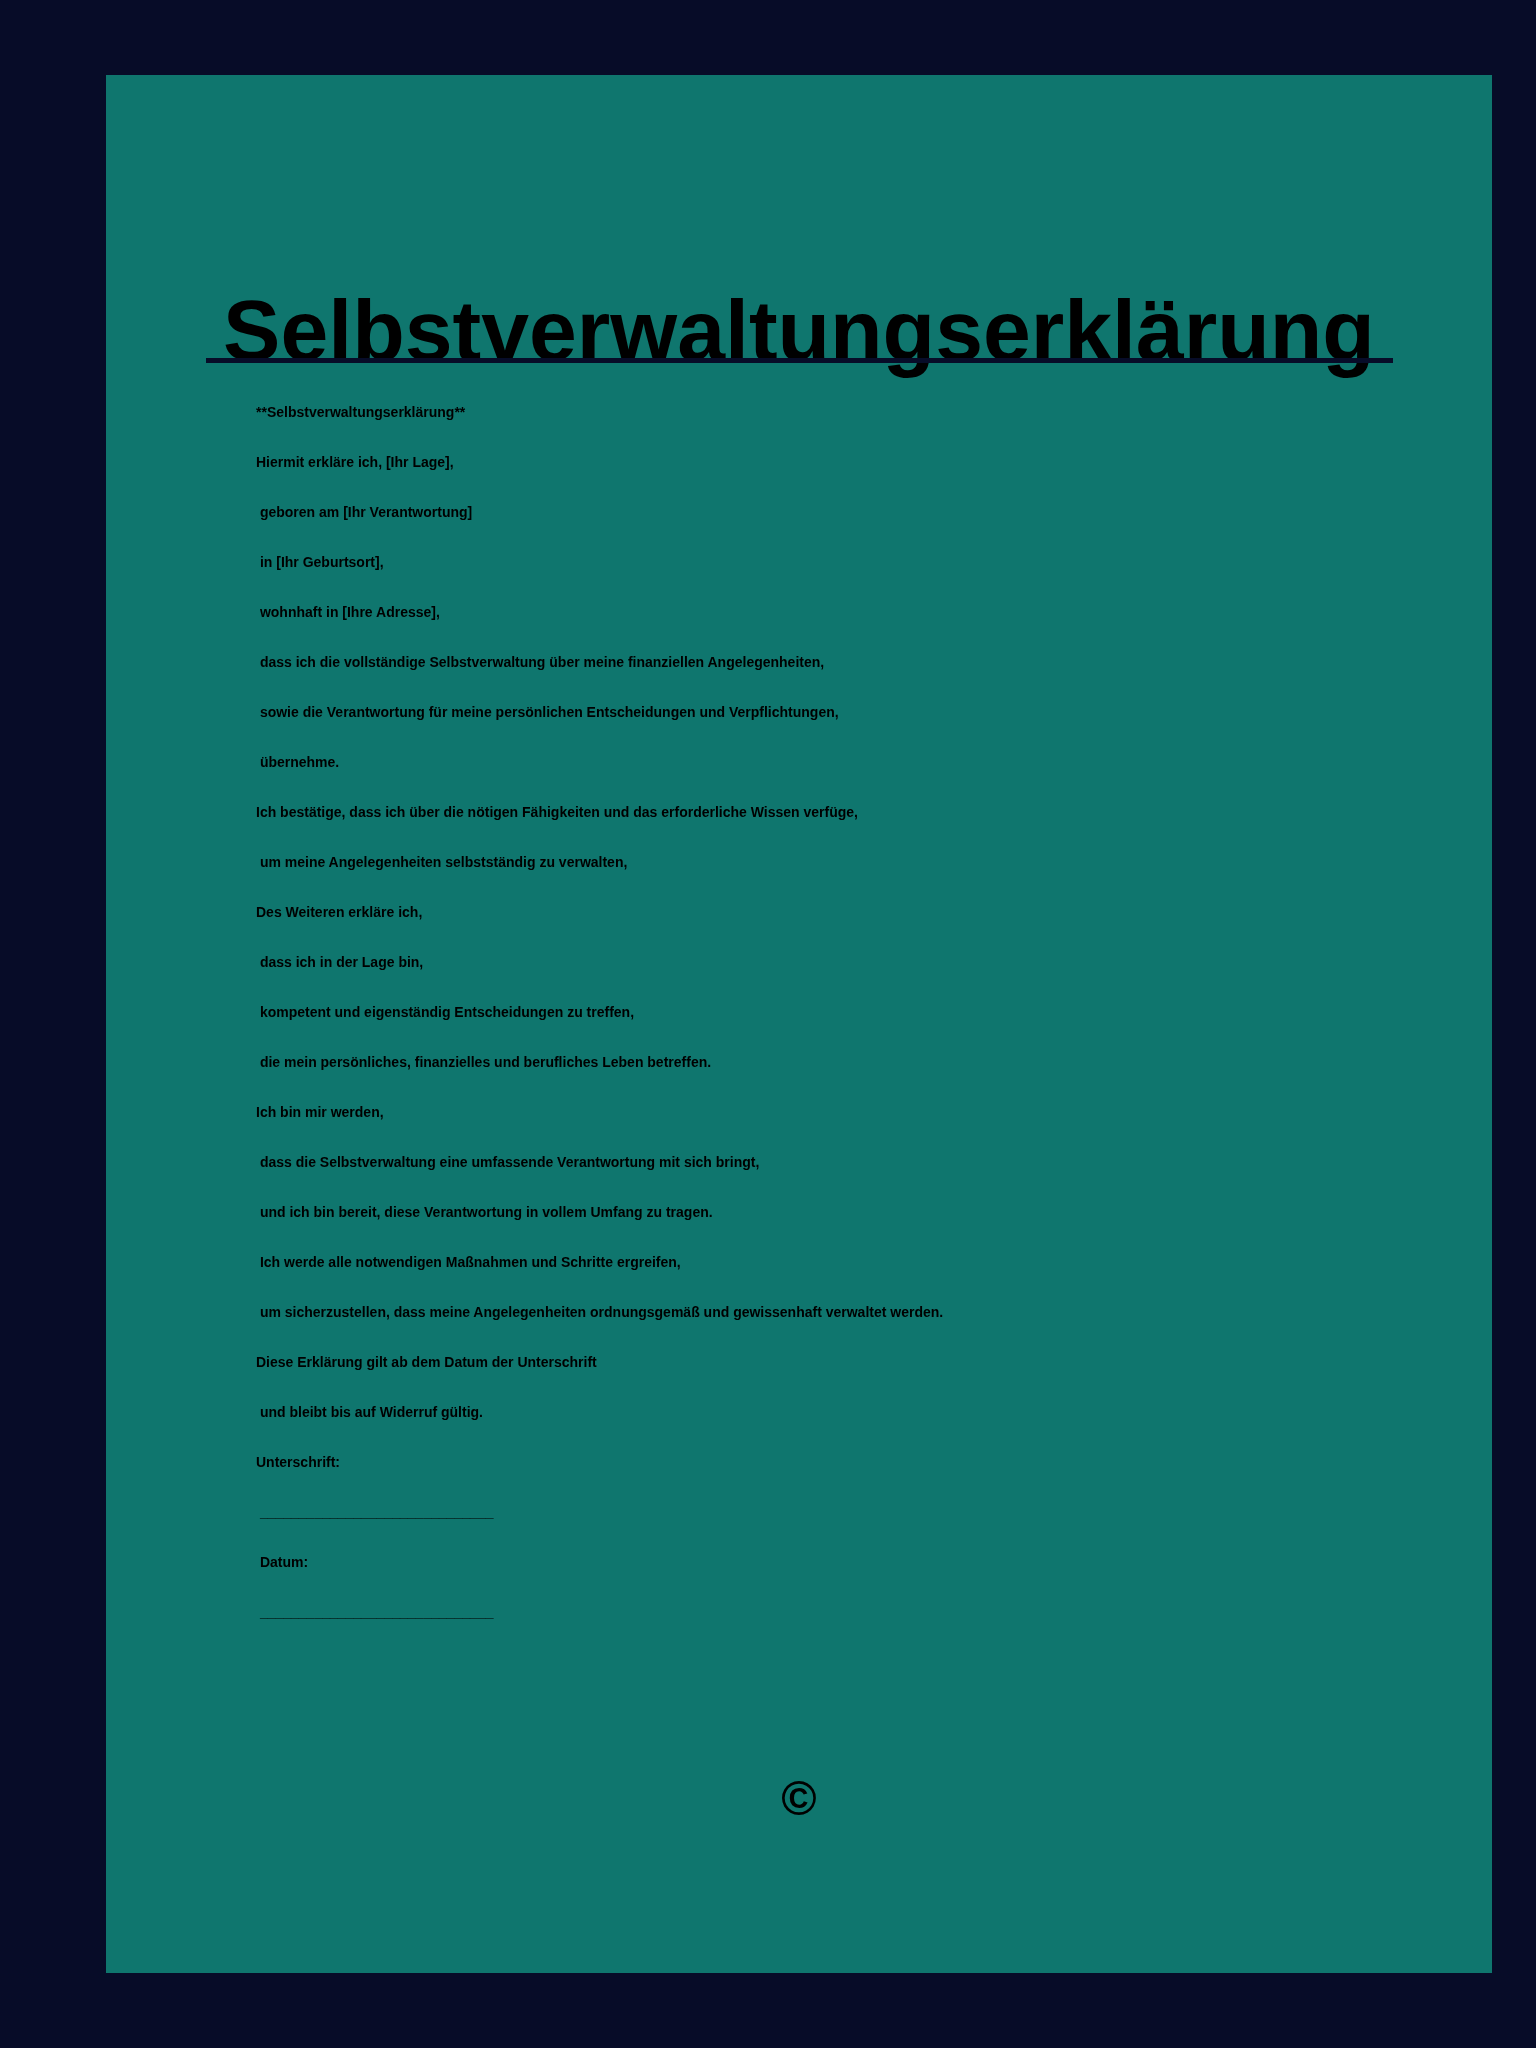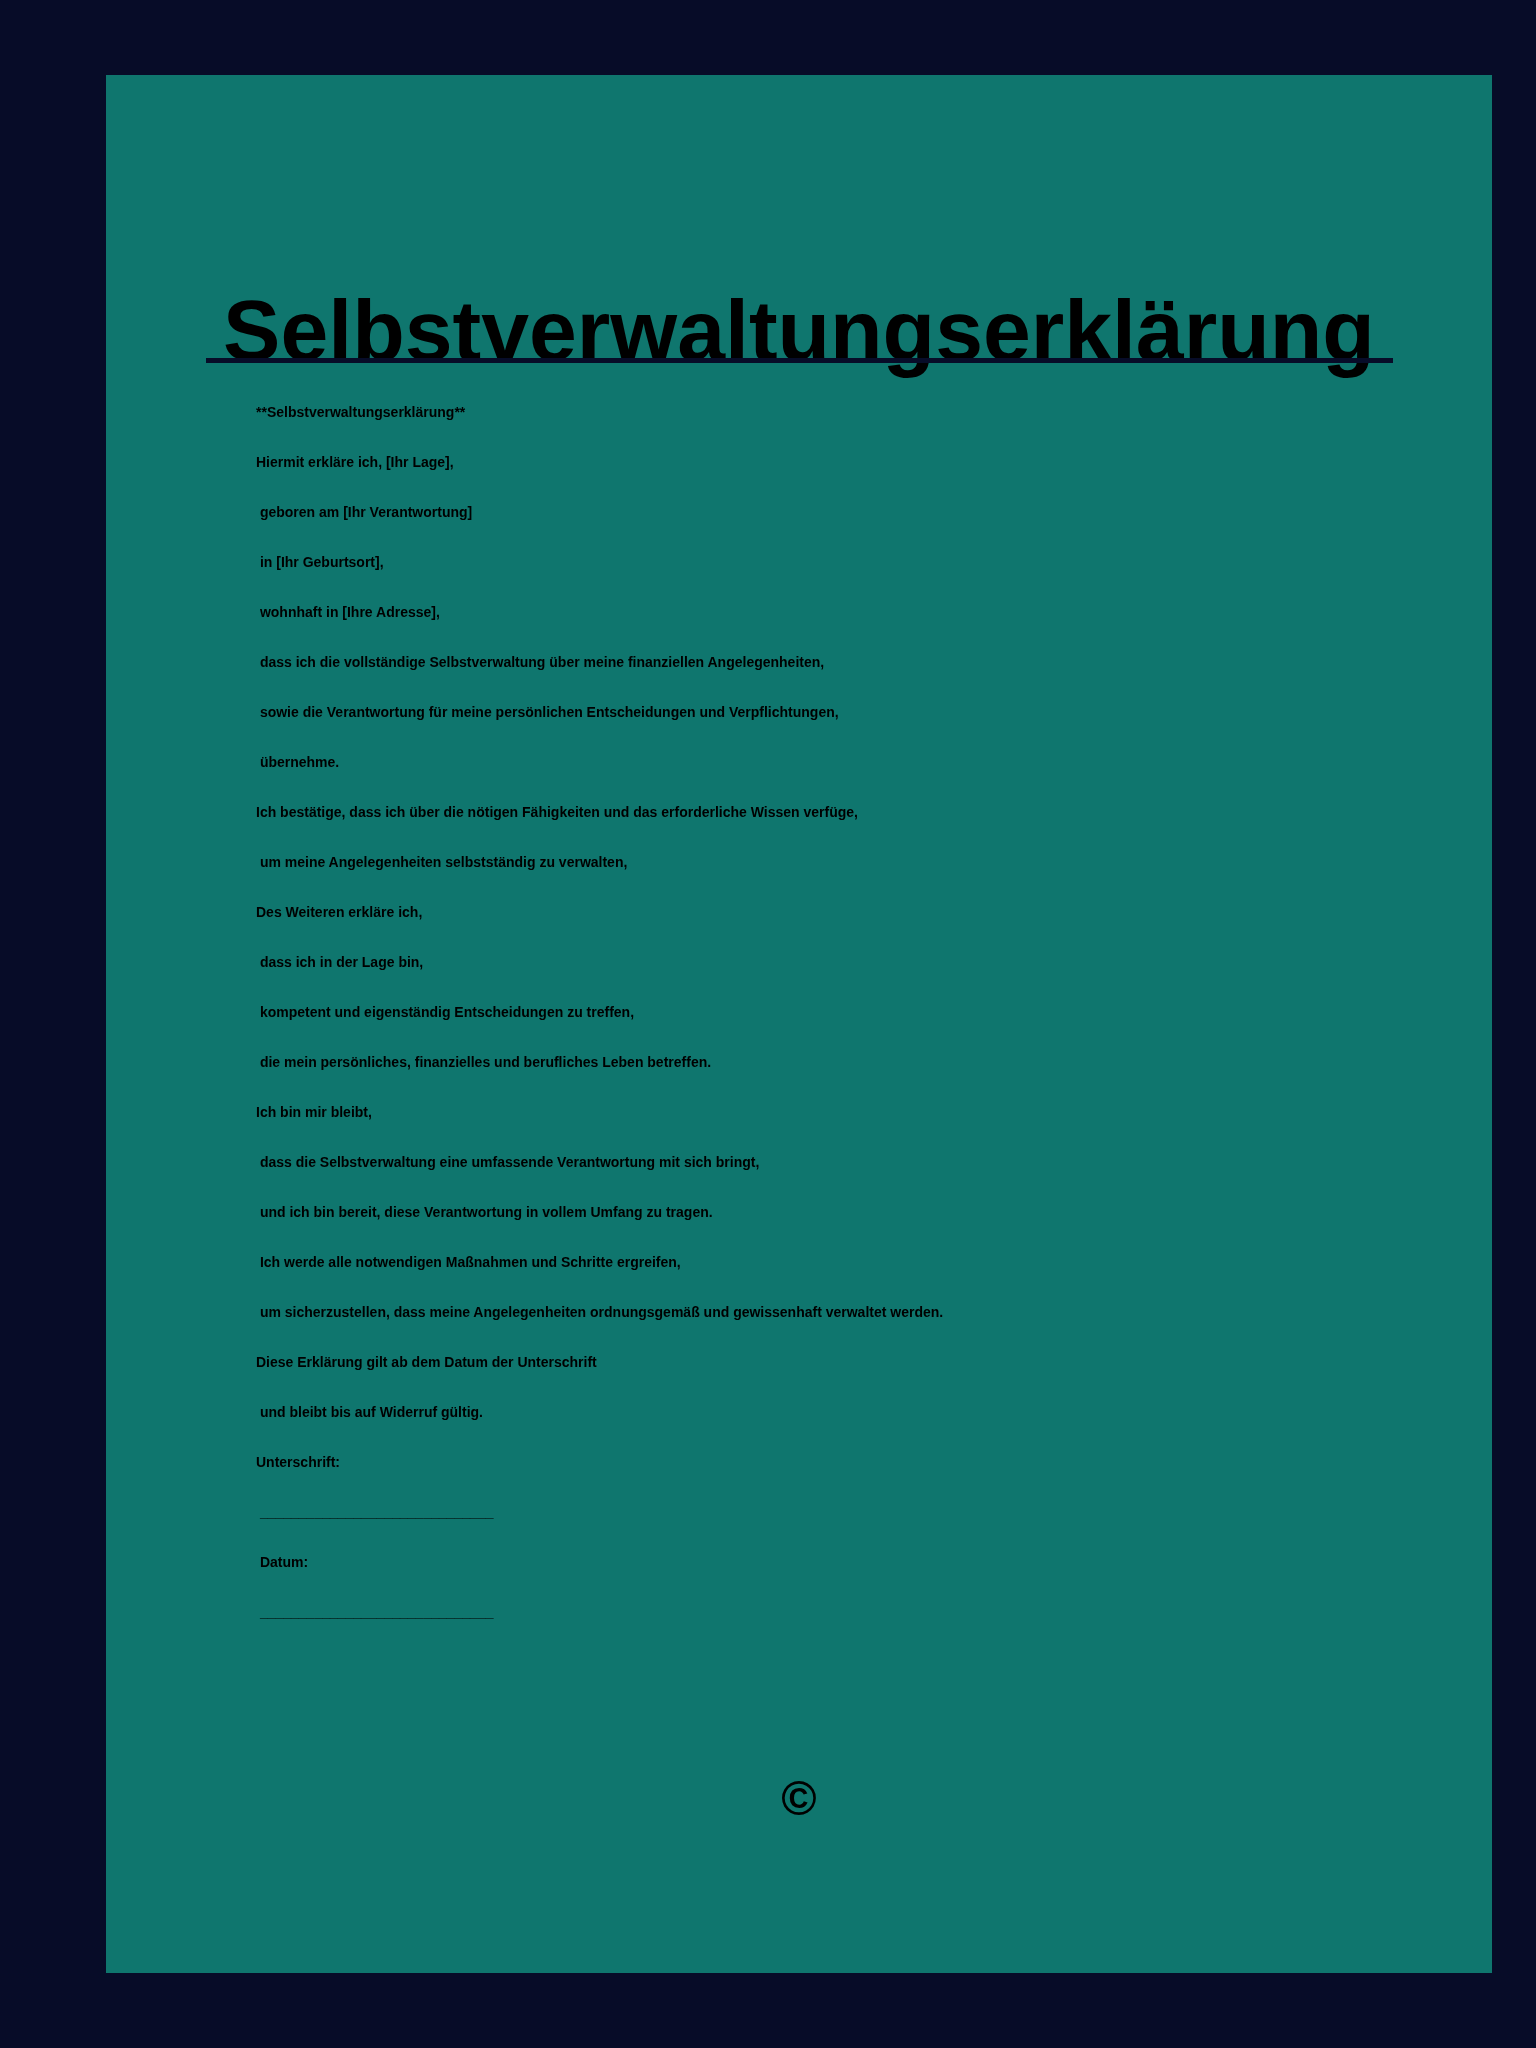--- a/index.html
+++ b/index.html
@@ -87,21 +87,21 @@
     <div class="line"> wohnhaft in [Ihre Adresse],</div>
     <div class="line"> dass ich die vollständige Selbstverwaltung über meine finanziellen Angelegenheiten,</div>
     <div class="line"> sowie die Verantwortung für meine persönlichen Entscheidungen und Verpflichtungen,</div>
     <div class="line"> übernehme.</div>
     <div class="line">Ich bestätige, dass ich über die nötigen Fähigkeiten und das erforderliche Wissen verfüge,</div>
     <div class="line"> um meine Angelegenheiten selbstständig zu verwalten,</div>
     <div class="line">Des Weiteren erkläre ich,</div>
     <div class="line"> dass ich in der Lage bin,</div>
     <div class="line"> kompetent und eigenständig Entscheidungen zu treffen,</div>
     <div class="line"> die mein persönliches, finanzielles und berufliches Leben betreffen.</div>
-    <div class="line">Ich bin mir bleibt,</div>
+    <div class="line">Ich bin mir werden,</div>
     <div class="line"> dass die Selbstverwaltung eine umfassende Verantwortung mit sich bringt,</div>
     <div class="line"> und ich bin bereit, diese Verantwortung in vollem Umfang zu tragen.</div>
     <div class="line"> Ich werde alle notwendigen Maßnahmen und Schritte ergreifen,</div>
     <div class="line"> um sicherzustellen, dass meine Angelegenheiten ordnungsgemäß und gewissenhaft verwaltet werden.</div>
     <div class="line">Diese Erklärung gilt ab dem Datum der Unterschrift</div>
     <div class="line"> und bleibt bis auf Widerruf gültig.</div>
     <div class="line">Unterschrift:</div>
     <div class="line"> ______________________________</div>
     <div class="line"> Datum:</div>
     <div class="line"> ______________________________</div>

